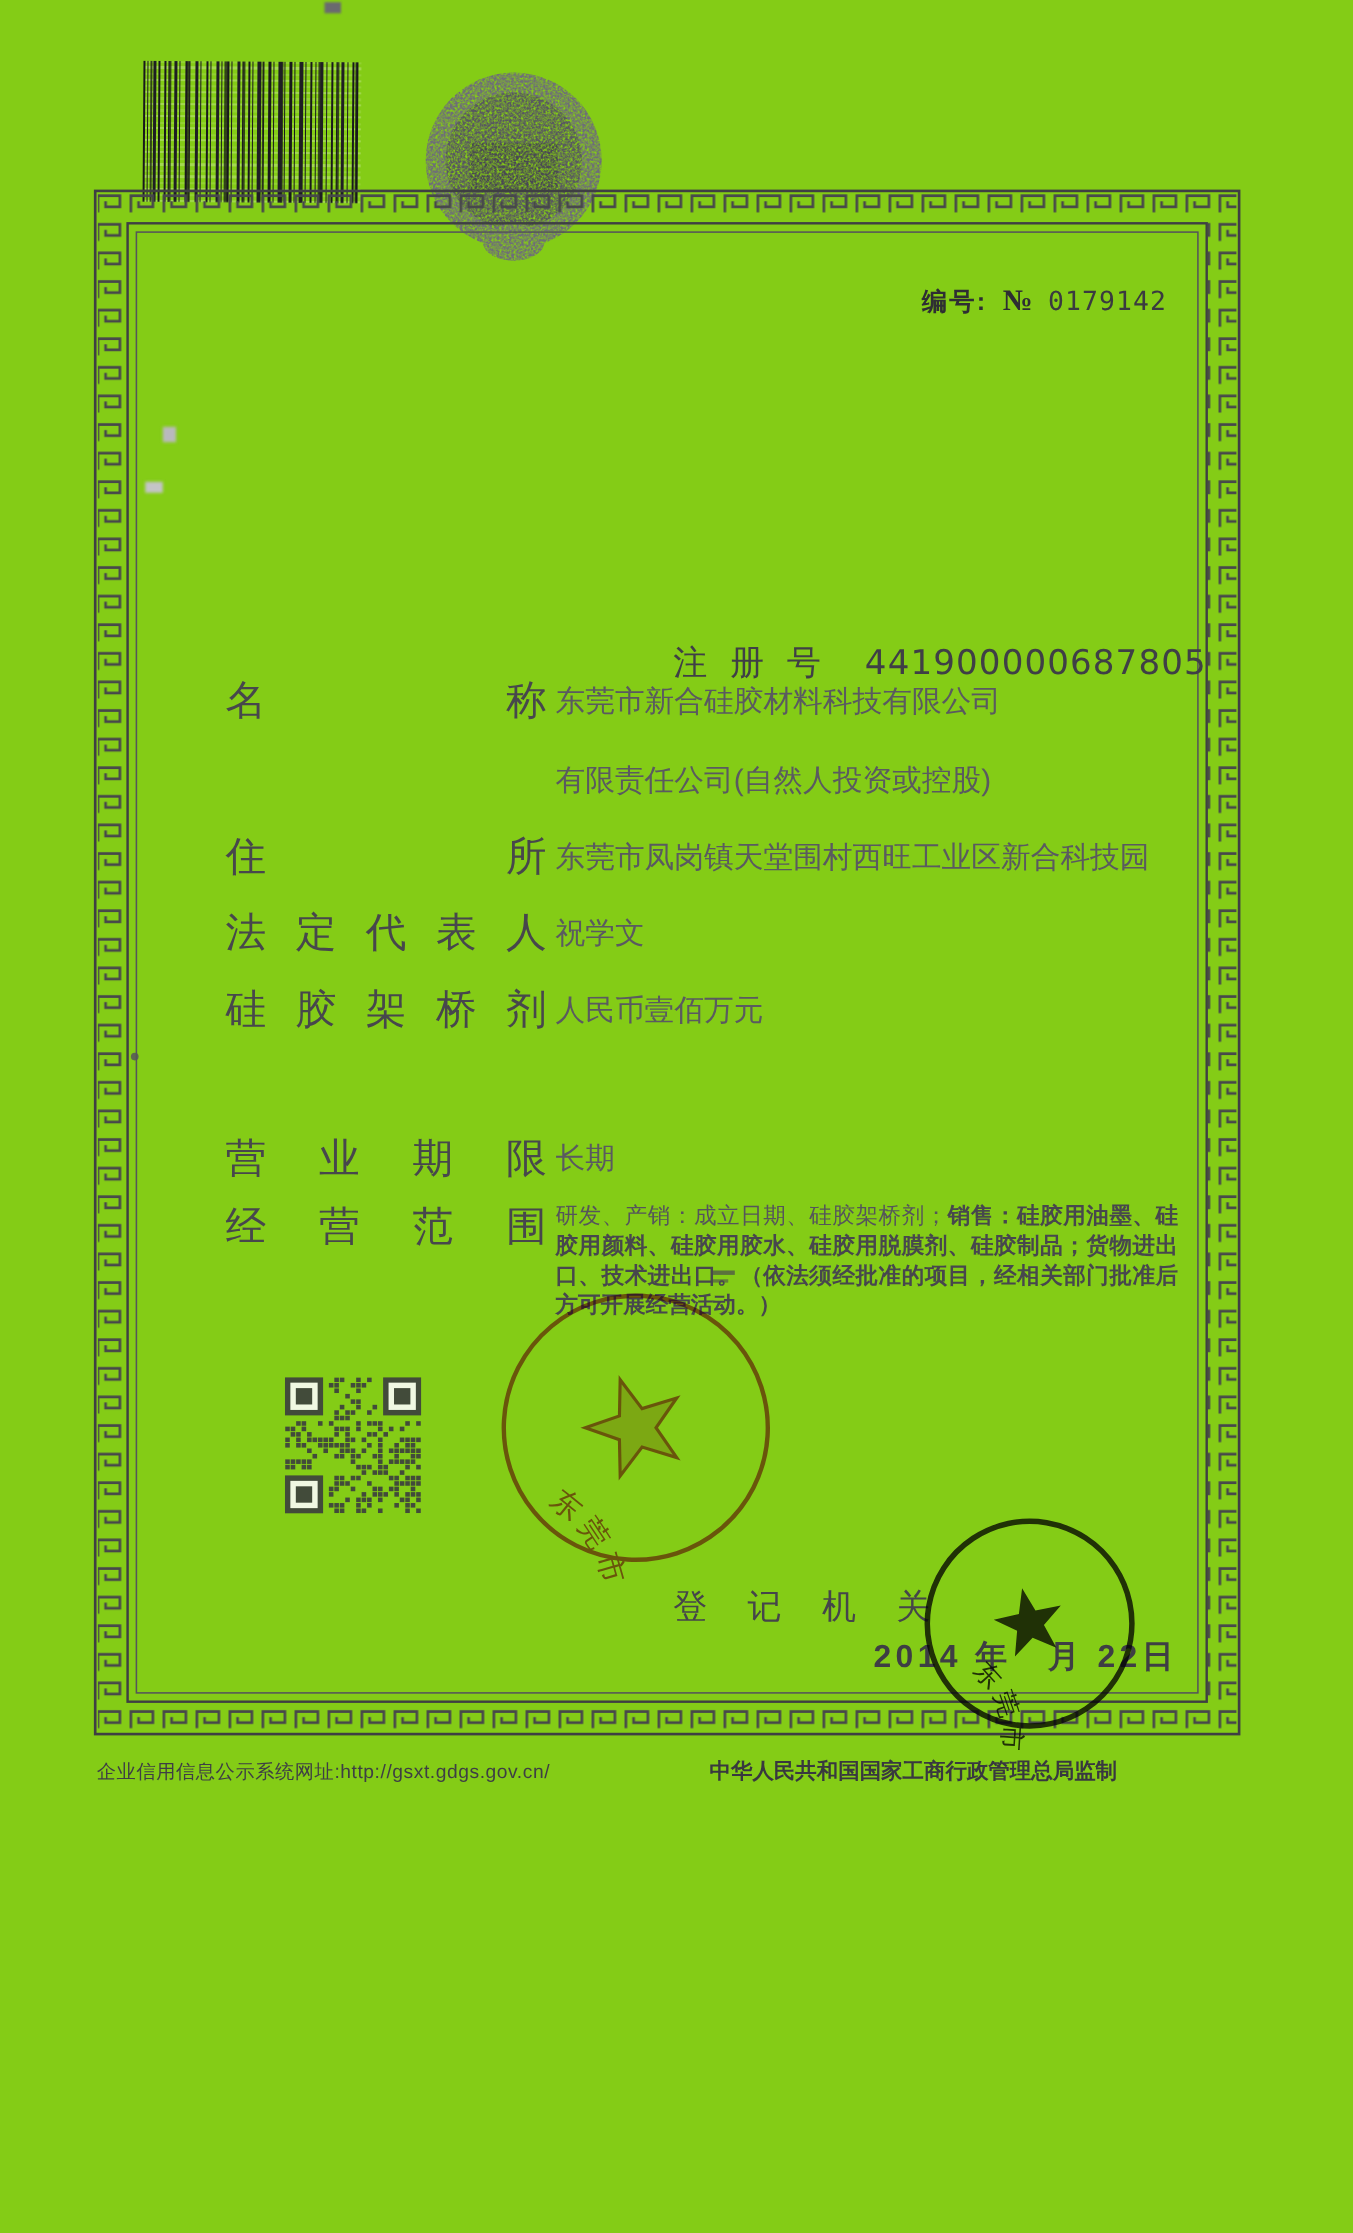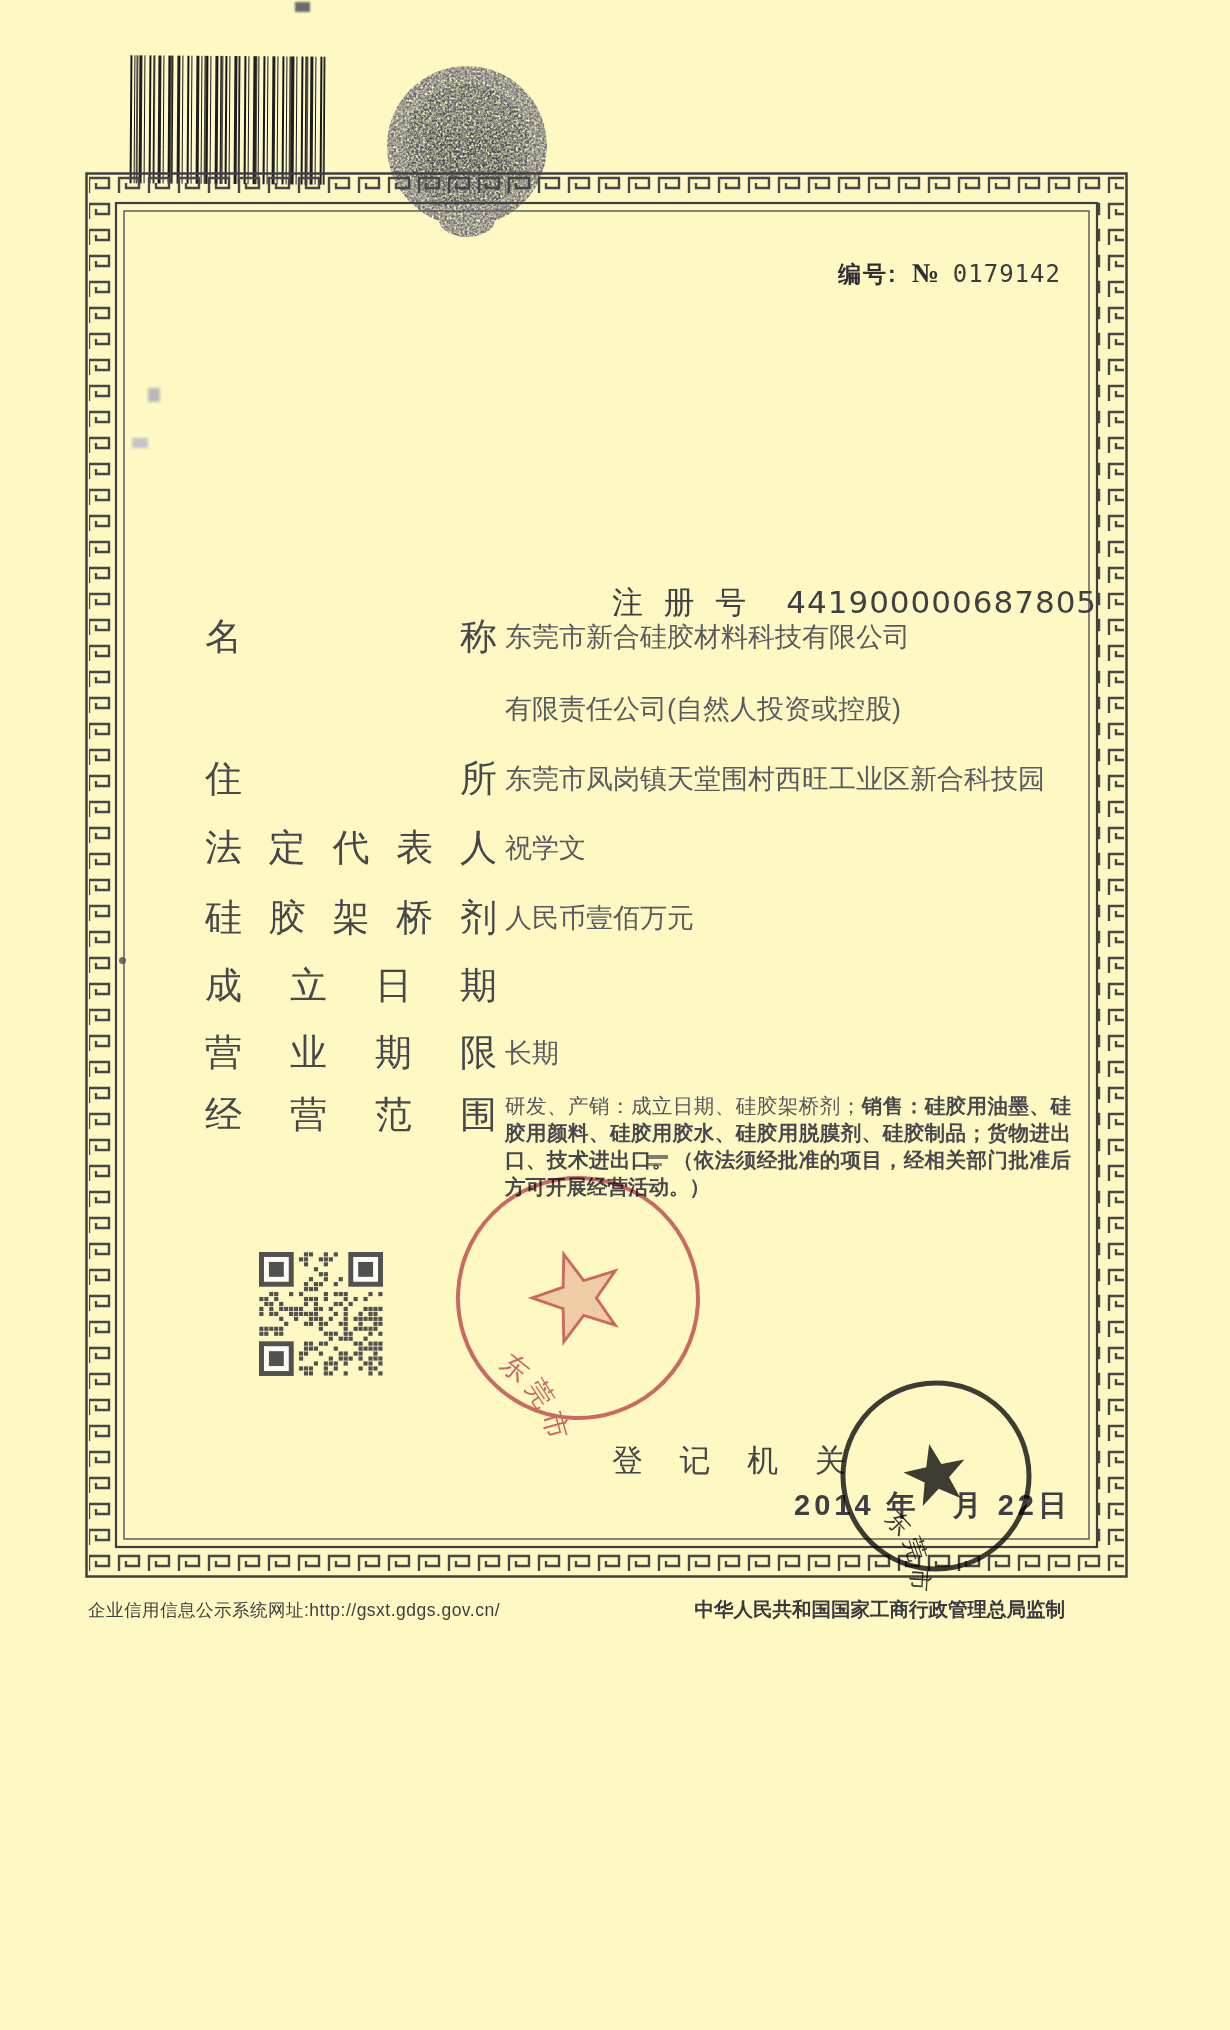--- a/index.html
+++ b/index.html
@@ -1,16 +1,16 @@
 <!DOCTYPE html>
 <html><head>
 <meta charset="utf-8">
 <style>
   html,body{margin:0;padding:0;background:#ffffff;}
-  #page{position:relative;width:1230px;height:2030px;background:#fef9c3;overflow:hidden;
+  #page{position:relative;width:1230px;height:2030px;background:#84cc16;overflow:hidden;
         font-family:"Liberation Sans", sans-serif;}
   .abs{position:absolute;}
 
   
   #barcode{left:130px;top:56px;width:198px;height:128px;
     background:
       repeating-linear-gradient(90deg,#1d1d20 0 2px,transparent 2px 4px,#1d1d20 4px 5px,transparent 5px 9px,#232327 9px 12px,transparent 12px 14px,#1d1d20 14px 15px,transparent 15px 19px),
       repeating-linear-gradient(90deg,transparent 0 6px,rgba(25,25,28,.75) 6px 8px,transparent 8px 17px),
       repeating-linear-gradient(0deg,rgba(255,255,255,.25) 0 2px,transparent 2px 5px,rgba(255,255,255,.12) 5px 7px,transparent 7px 11px);
     filter:blur(.35px) contrast(1.05);transform:rotate(.4deg);}
@@ -44,21 +44,21 @@
 
   
   #red-seal{left:430px;top:1150px;width:296px;height:296px;mix-blend-mode:multiply;opacity:.9;}
   #black-seal{left:818px;top:1358px;width:236px;height:236px;mix-blend-mode:multiply;opacity:.92;filter:blur(.25px);}
 
   #registrar{left:612px;top:1440px;font-size:31px;letter-spacing:14px;color:#45454a;}
   #issue-date{left:750px;top:1486px;font-size:29px;font-weight:600;letter-spacing:4px;color:#3e3e44;margin-left:44px;}
 
   
   #footer-left{left:88px;top:1598px;font-size:17.5px;color:#3e3e45;letter-spacing:.5px;}
-  #footer-right{left:645px;top:1596px;width:420px;text-align:right;font-size:19.5px;font-weight:600;color:#38383f;}
+  #footer-right{left:645px;top:1596px;width:420px;text-align:left;font-size:19.5px;font-weight:600;color:#38383f;}
   #art-top{left:295px;top:2px;width:15px;height:10px;background:#6a6a6f;filter:blur(1px);}
   #art-l1{left:148px;top:388px;width:12px;height:14px;background:#b9b9bd;filter:blur(1.5px);}
   #art-l2{left:132px;top:438px;width:16px;height:10px;background:#c4c4c8;filter:blur(1.5px);}
   #art-dot{left:119px;top:957px;width:7px;height:7px;border-radius:50%;background:#55555a;opacity:.85;}
   #art-s1{left:647px;top:1155px;width:21px;height:4px;background:#4a4a4f;opacity:.7;}
   #art-s2{left:647px;top:1163px;width:15px;height:3px;background:#4a4a4f;opacity:.6;}
 </style>
 </head>
 <body>
 
@@ -121,21 +121,20 @@
   <div class="row-label abs" style="top:754px">住所</div>
   <div class="row-value abs" style="top:754px">东莞市凤岗镇天堂围村西旺工业区新合科技园</div>
 
   <div class="row-label abs" style="top:823px">法定代表人</div>
   <div class="row-value abs" style="top:823px">祝学文</div>
 
   <div class="row-label abs" style="top:893px">硅胶架桥剂</div>
   <div class="row-value abs" style="top:893px">人民币壹佰万元</div>
 
   <div id="art-dot" class="abs"></div>
-  <div class="row-label abs" style="top:961px">成立日期</div>
 
   <div class="row-label abs" style="top:1028px">营业期限</div>
   <div class="row-value abs" style="top:1028px">长期</div>
 
   <div class="row-label abs" style="top:1090px">经营范围</div>
   <div id="scope-text" class="abs"><span>研发、产销：成立日期、硅胶架桥剂；</span><span class="b2">销售：硅胶用油墨、硅胶用颜料、硅胶用胶水、硅胶用脱膜剂、硅胶制品；货物进出口、技术进出口。（依法须经批准的项目，经相关部门批准后方可开展经营活动。）</span></div>
   <div id="art-s1" class="abs"></div>
   <div id="art-s2" class="abs"></div>
 
   <svg id="qrbox" class="abs" viewBox="0 0 125 125">

